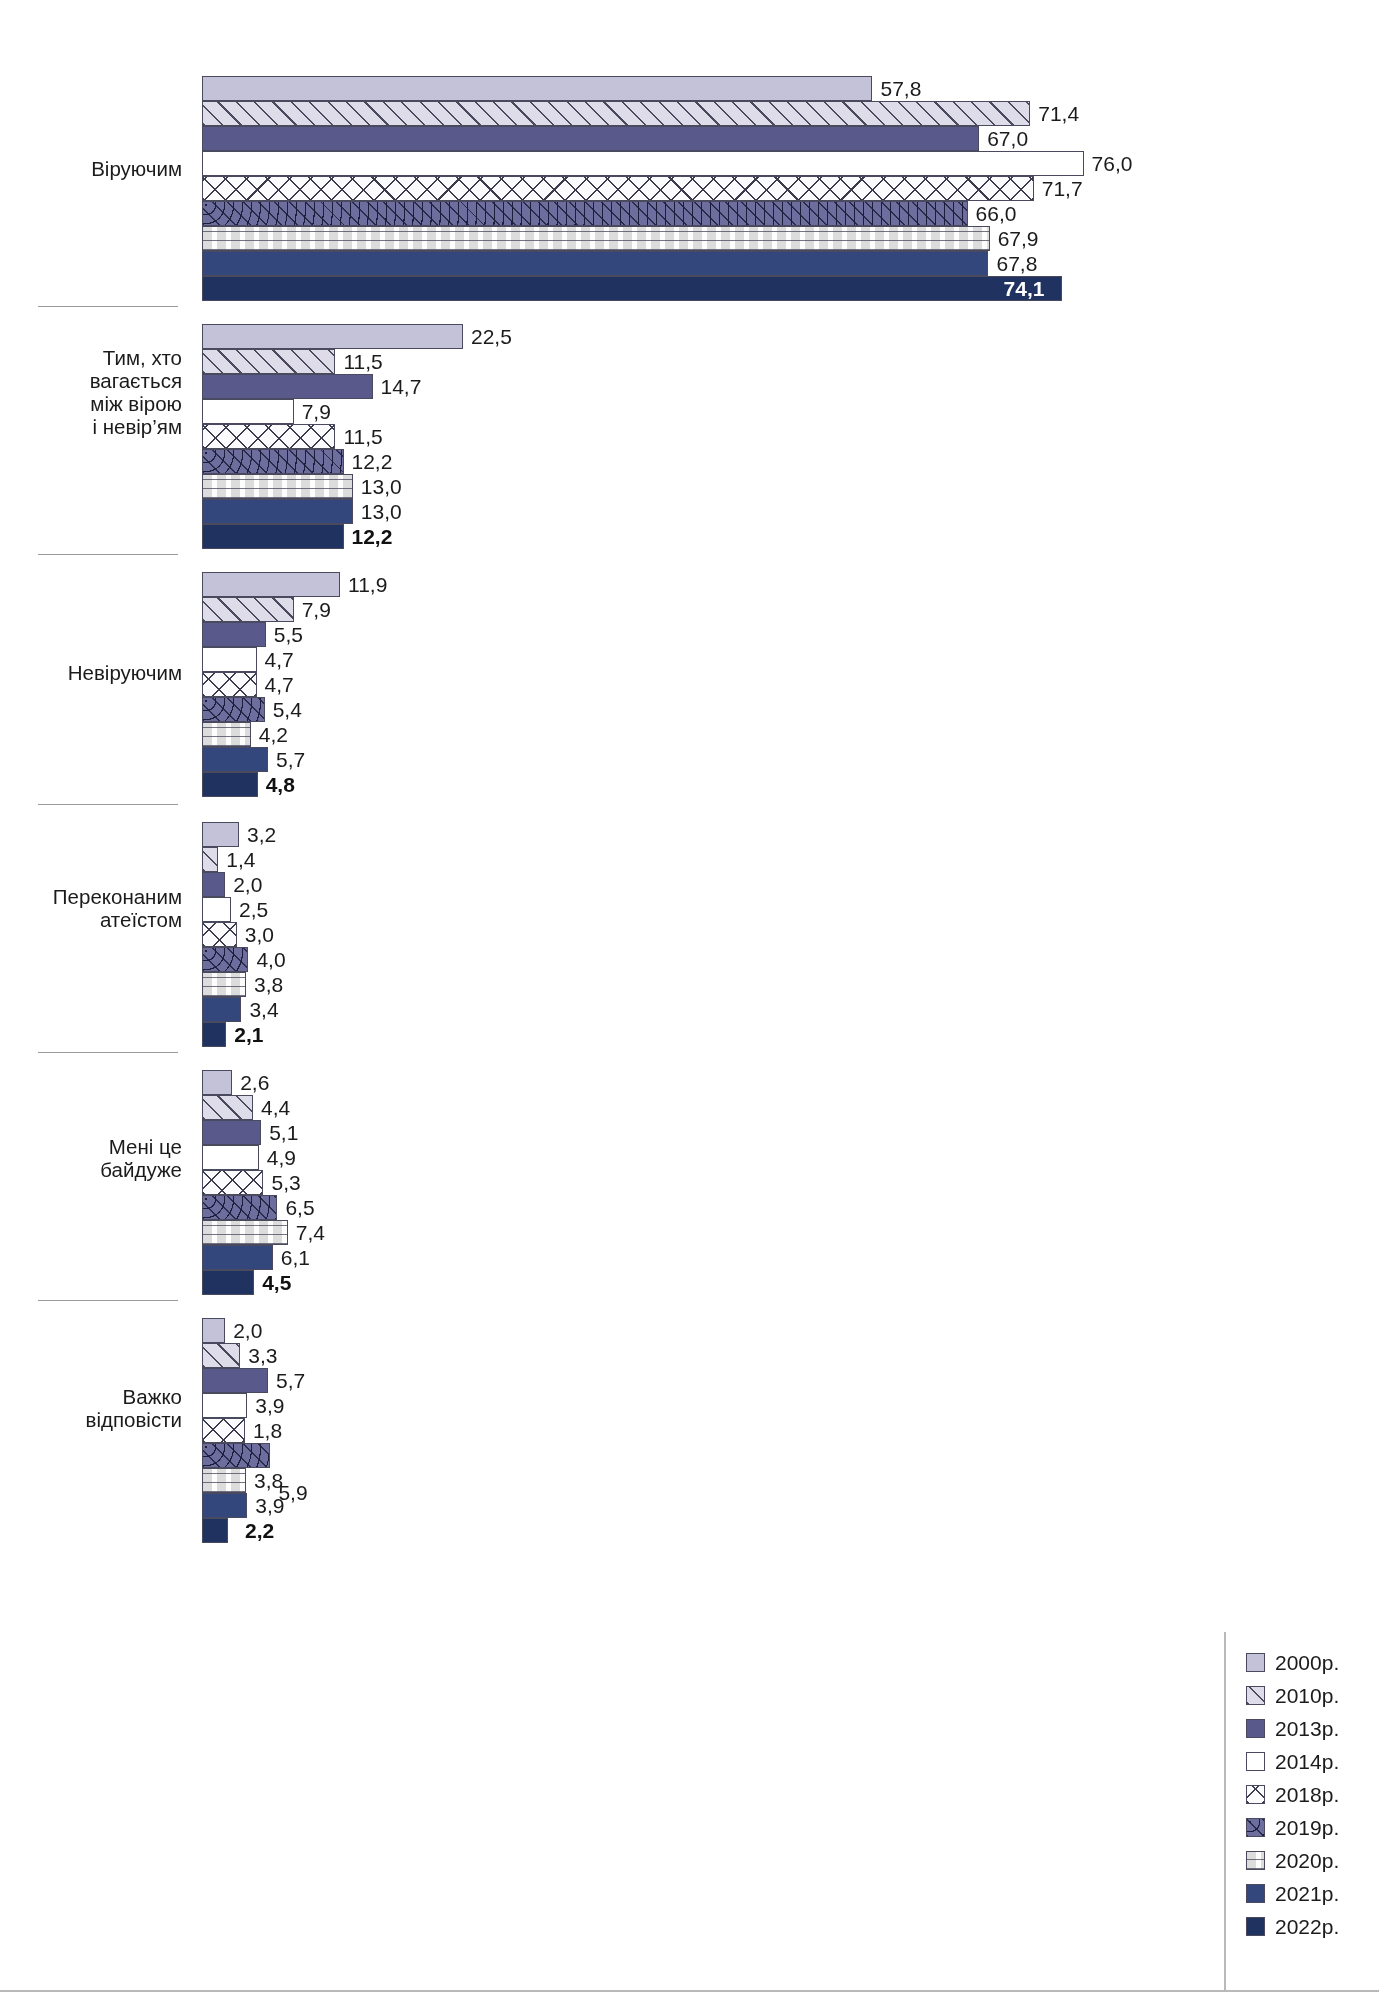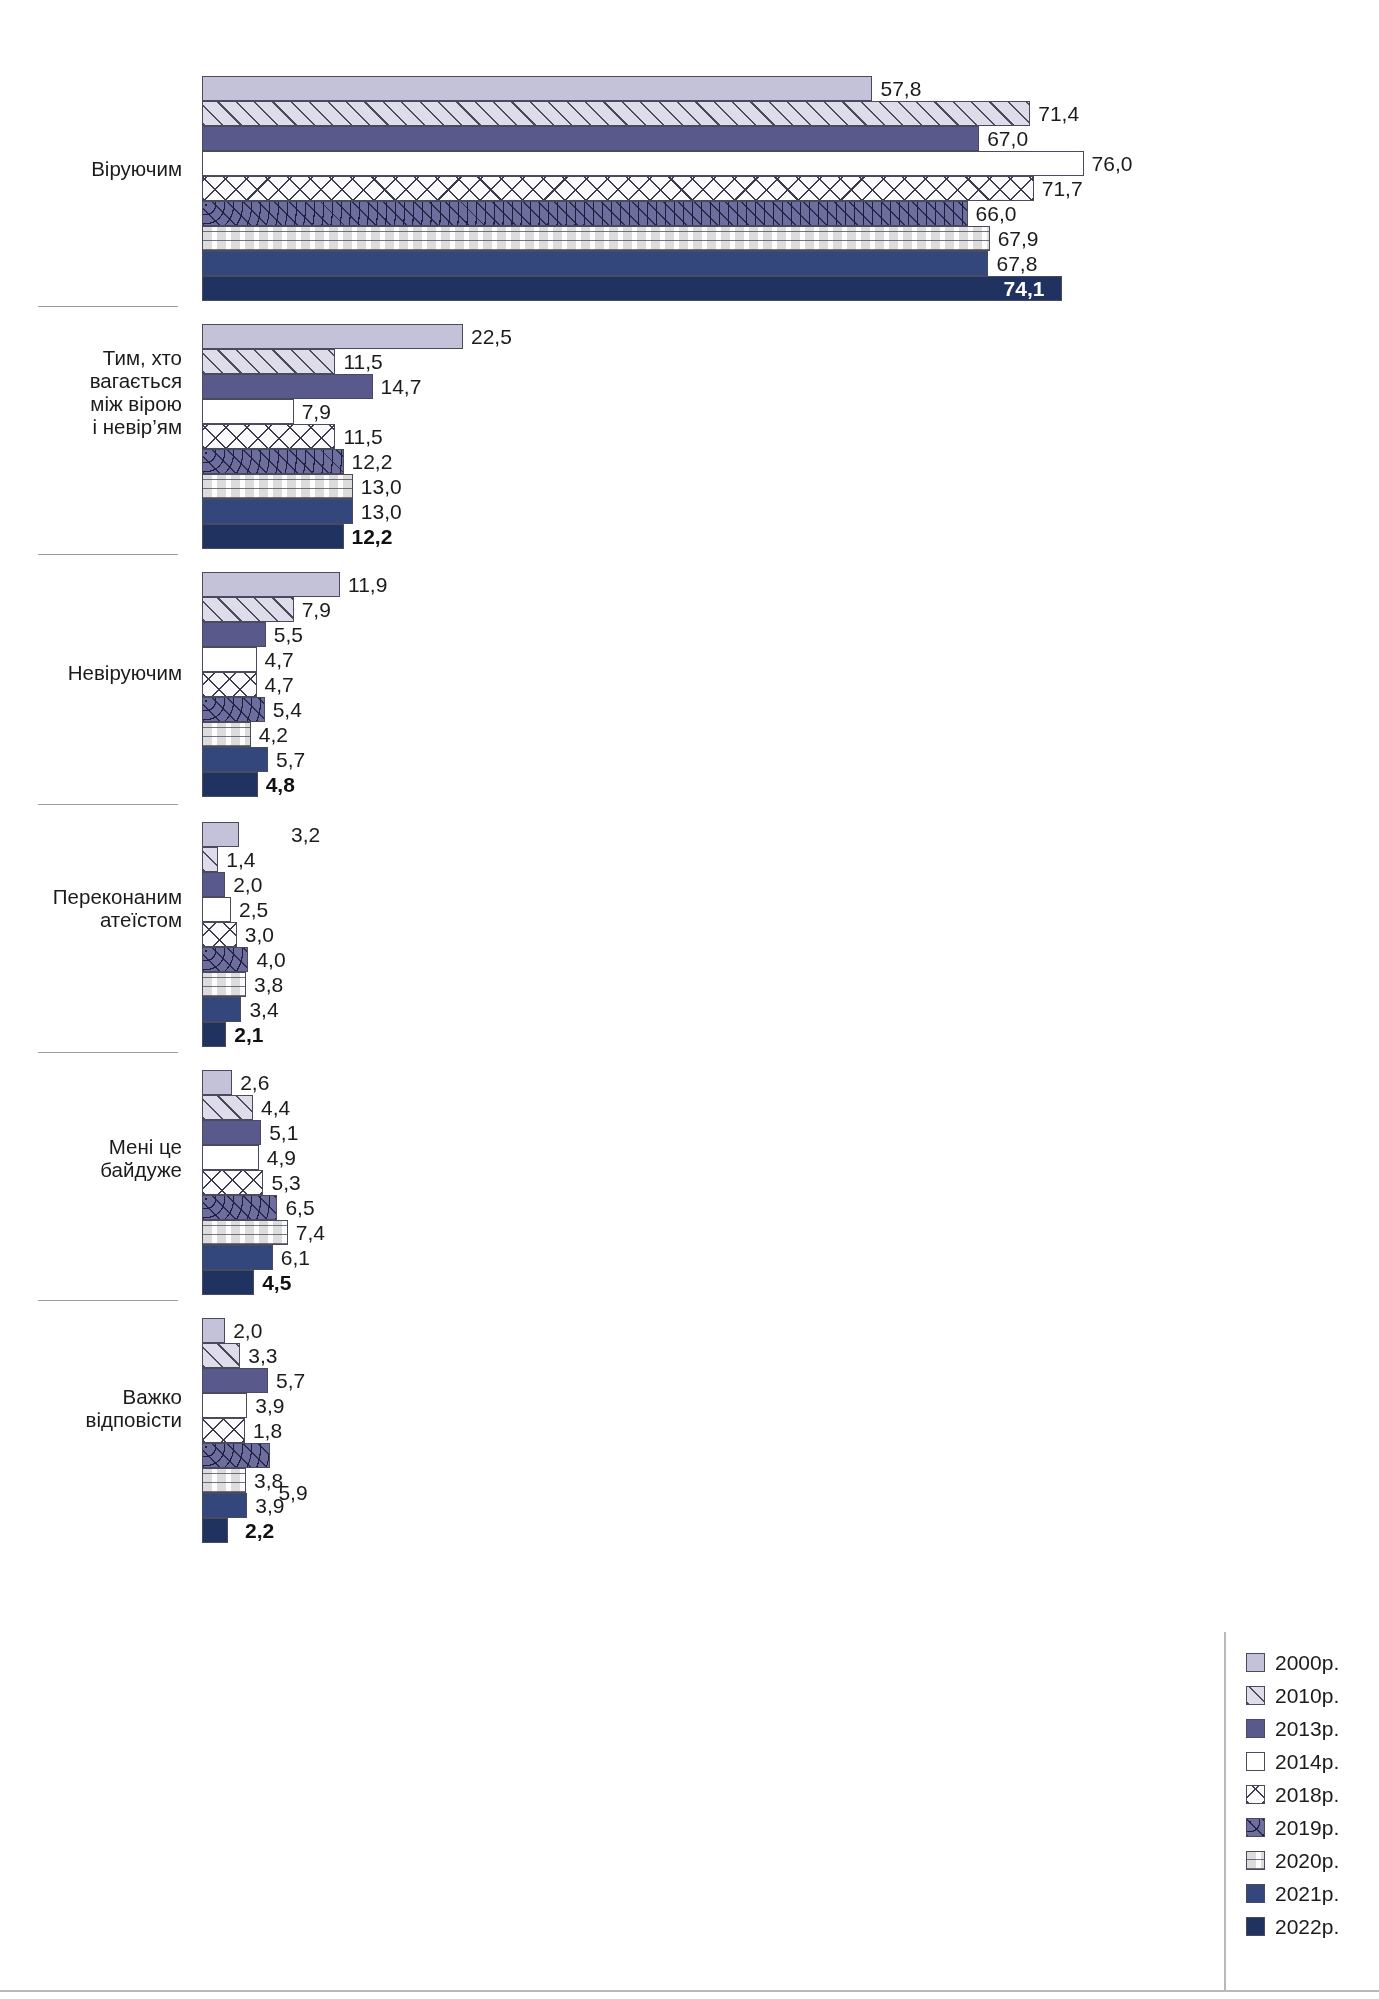--- a/index.html
+++ b/index.html
@@ -236,21 +236,21 @@
       </div>
       <div class="group" style="top: 822px; height: 225px;">
         <div class="group-sep" style="top: -18px;"></div>
         <div class="cat-label" style="left: 10px; width: 172px; top: 63px;">
           <div>Переконаним</div>
           <div>атеїстом</div>
         </div>
         <div class="bars">
           <div class="row" style="height: 25px; width: 1180px;">
             <div class="bar s0" style="width: 37.12px;"></div>
-            <span class="val" style="left: 45.12px; margin-left: 44px;">3,2</span>
+            <span class="val" style="left: 45.12px;">3,2</span>
           </div>
           <div class="row" style="height: 25px; width: 1180px;">
             <div class="bar s1" style="width: 16.24px;"></div>
             <span class="val" style="left: 24.24px;">1,4</span>
           </div>
           <div class="row" style="height: 25px; width: 1180px;">
             <div class="bar s2" style="width: 23.2px;"></div>
             <span class="val" style="left: 31.2px;">2,0</span>
           </div>
           <div class="row" style="height: 25px; width: 1180px;">

